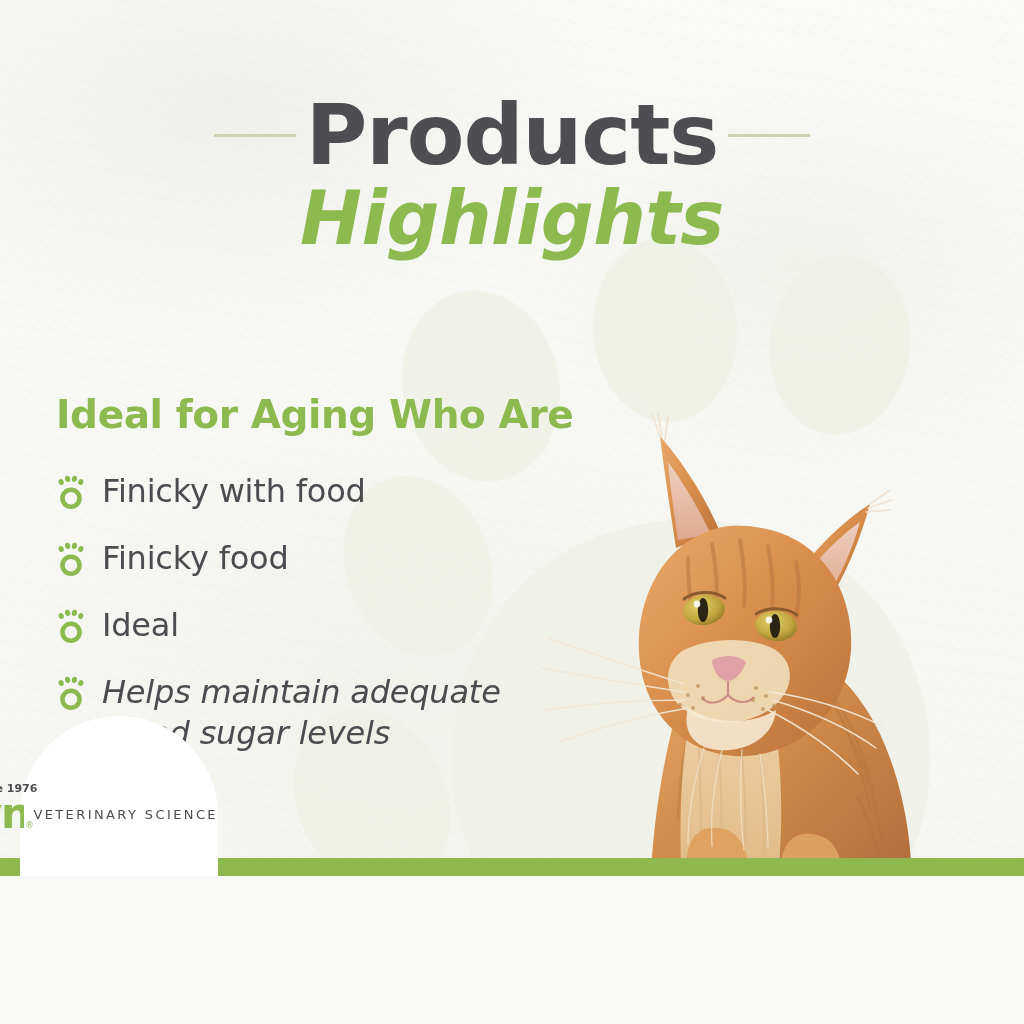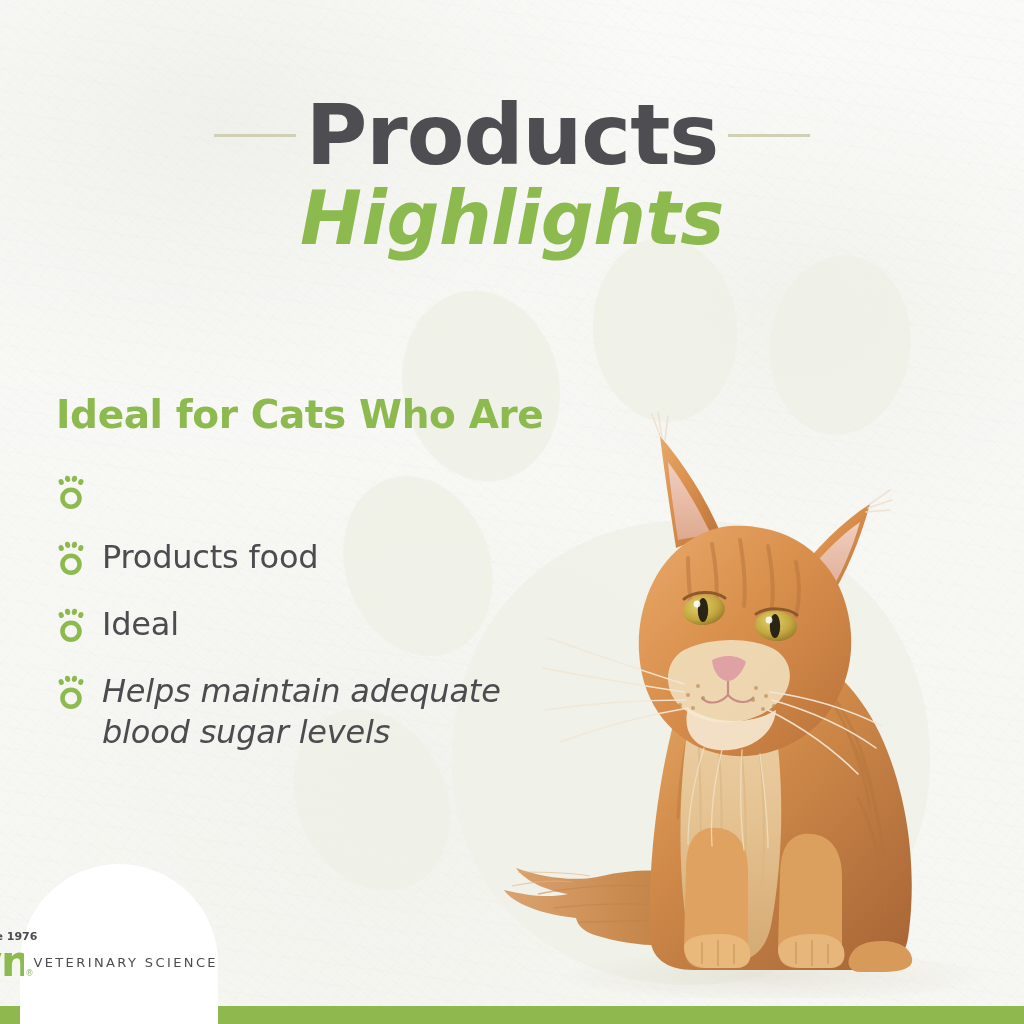--- a/index.html
+++ b/index.html
@@ -4,21 +4,21 @@
 <style>
   html,body{margin:0;padding:0;}
   body{
     width:1024px;height:1024px;
     font-family:"Liberation Sans", sans-serif;
     background:#f8f8f6;
     overflow:hidden;
   }
   #stage{
     position:relative;
-    width:1024px;height:1024px;
+    width:1024px;height:876px;
     background:
       radial-gradient(ellipse 60% 40% at 22% 12%, rgba(232,232,226,.55), rgba(255,255,255,0) 70%),
       radial-gradient(ellipse 45% 35% at 78% 30%, rgba(234,234,226,.45), rgba(255,255,255,0) 70%),
       radial-gradient(ellipse 55% 45% at 40% 78%, rgba(236,236,229,.40), rgba(255,255,255,0) 72%),
       linear-gradient(180deg,#fafaf8 0%,#f7f7f4 55%,#f6f6f2 100%);
     overflow:hidden;
   }
 
   
   #texture{
@@ -153,49 +153,50 @@
   <div id="header">
     <div id="titleRow">
       <span class="rule left"></span>
       <span id="title-main">Products</span>
       <span class="rule right"></span>
     </div>
     <div id="title-sub">Highlights</div>
   </div>
 
   <div id="content">
-    <h2 id="subhead">Ideal for Cats Who Are</h2>
+    <h2 id="subhead">Ideal for Aging Who Are</h2>
 
     <ul id="bullets">
 
       <li class="bullet">
         <svg class="paw-ico" viewBox="0 0 30 36" xmlns="http://www.w3.org/2000/svg">
           <g fill="#8cba4e">
             <ellipse cx="5.2" cy="7.0" rx="2.5" ry="3.1" transform="rotate(-22 5.2 7.0)"></ellipse>
             <ellipse cx="11.6" cy="3.9" rx="2.6" ry="3.2" transform="rotate(-8 11.6 3.9)"></ellipse>
             <ellipse cx="18.4" cy="3.9" rx="2.6" ry="3.2" transform="rotate(8 18.4 3.9)"></ellipse>
             <ellipse cx="24.8" cy="7.0" rx="2.5" ry="3.1" transform="rotate(22 24.8 7.0)"></ellipse>
           </g>
           <path d="M15 12.4c-6.0 0-10.8 4.8-10.8 10.8S9 34 15 34s10.8-4.8 10.8-10.8S21 12.4 15 12.4z
                    m0 4.6c3.4 0 6.2 2.8 6.2 6.2S18.4 29.4 15 29.4 8.8 26.6 8.8 23.2 11.6 17 15 17z" fill="#8cba4e"></path>
         </svg>
+        <span class="bullet-text">Finicky with food</span>
       </li>
 
       <li class="bullet">
         <svg class="paw-ico" viewBox="0 0 30 36" xmlns="http://www.w3.org/2000/svg">
           <g fill="#8cba4e">
             <ellipse cx="5.2" cy="7.0" rx="2.5" ry="3.1" transform="rotate(-22 5.2 7.0)"></ellipse>
             <ellipse cx="11.6" cy="3.9" rx="2.6" ry="3.2" transform="rotate(-8 11.6 3.9)"></ellipse>
             <ellipse cx="18.4" cy="3.9" rx="2.6" ry="3.2" transform="rotate(8 18.4 3.9)"></ellipse>
             <ellipse cx="24.8" cy="7.0" rx="2.5" ry="3.1" transform="rotate(22 24.8 7.0)"></ellipse>
           </g>
           <path d="M15 12.4c-6.0 0-10.8 4.8-10.8 10.8S9 34 15 34s10.8-4.8 10.8-10.8S21 12.4 15 12.4z
                    m0 4.6c3.4 0 6.2 2.8 6.2 6.2S18.4 29.4 15 29.4 8.8 26.6 8.8 23.2 11.6 17 15 17z" fill="#8cba4e"></path>
         </svg>
-        <span class="bullet-text">Products food</span>
+        <span class="bullet-text">Finicky food</span>
       </li>
 
       <li class="bullet">
         <svg class="paw-ico" viewBox="0 0 30 36" xmlns="http://www.w3.org/2000/svg">
           <g fill="#8cba4e">
             <ellipse cx="5.2" cy="7.0" rx="2.5" ry="3.1" transform="rotate(-22 5.2 7.0)"></ellipse>
             <ellipse cx="11.6" cy="3.9" rx="2.6" ry="3.2" transform="rotate(-8 11.6 3.9)"></ellipse>
             <ellipse cx="18.4" cy="3.9" rx="2.6" ry="3.2" transform="rotate(8 18.4 3.9)"></ellipse>
             <ellipse cx="24.8" cy="7.0" rx="2.5" ry="3.1" transform="rotate(22 24.8 7.0)"></ellipse>
           </g>

